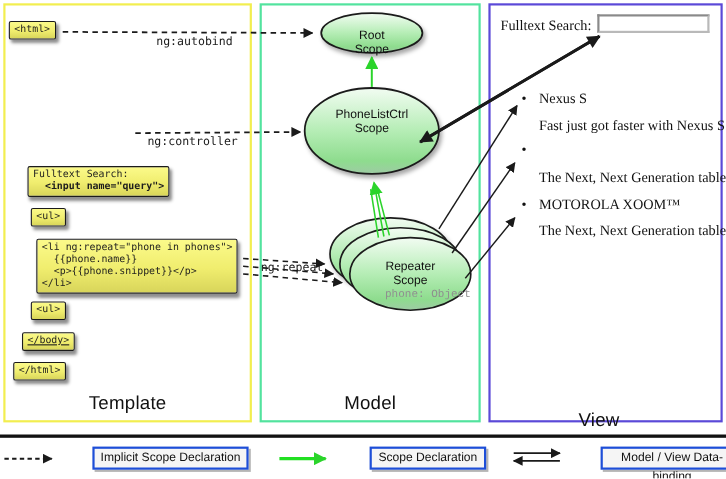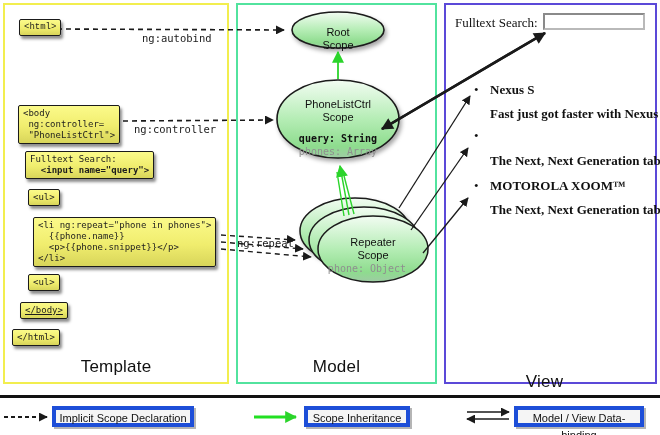--- a/index.html
+++ b/index.html
@@ -16,28 +16,28 @@
     font-size:9px;line-height:11px;color:#1d1d1d;white-space:pre;padding:2px 4px;}
   .code-bold{font-weight:bold;}
   .anno{position:absolute;font-family:"DejaVu Sans Mono","Liberation Mono",monospace;
     font-size:10.5px;color:#1a1a1a;white-space:nowrap;margin-top:16px;}
   .ell-text{position:absolute;text-align:center;white-space:pre;color:#111;margin-top:10px;}
   .ell-name{font-size:11px;line-height:13px;}
   .ell-prop{font-family:"DejaVu Sans Mono","Liberation Mono",monospace;font-size:10px;line-height:12px;}
   .prop-bold{font-weight:bold;color:#111;}
   .prop-gray{color:#8f8f8f;}
   .serif{font-family:"Liberation Serif",serif;font-size:13px;color:#111;}
-  .view-item-title{position:absolute;white-space:nowrap;font-weight:bold;}
+  .view-item-title{position:absolute;white-space:nowrap;}
   .view-bullet{position:absolute;font-size:13px;}
   .view-input{position:absolute;left:543px;top:13px;width:102px;height:17px;box-sizing:border-box;
     background:#fff;border:2px solid #b9b9b9;border-top-color:#8a8a8a;border-left-color:#8a8a8a;}
   .legend-rule{position:absolute;left:0;top:395px;width:660px;height:3px;background:#111;}
   .legend-box{position:absolute;top:406px;height:21px;box-sizing:border-box;background:#f5f5f5;
-    border:4px solid #1d4ed8;box-shadow:2px 2px 0 #b5b5b5;
-    font-size:11px;line-height:17px;text-align:center;color:#111;}
+    border:2px solid #1d4ed8;box-shadow:2px 2px 0 #b5b5b5;
+    font-size:11px;line-height:17px;text-align:center;color:#111;margin-left:32px;}
 </style>
 </head>
 <body>
 
 <div class="canvas">
 
   <div class="col" style="left:3px;width:226px;border-color:#f2ee4f;"></div>
   <div class="col" style="left:236px;width:201px;border-color:#52e39e;"></div>
   <div class="col" style="left:444px;width:213px;border-color:#5b49d8;"></div>
 
@@ -82,47 +82,42 @@
     <line x1="399" y1="208" x2="470" y2="96" stroke="#1a1a1a" stroke-width="1.3" marker-end="url(#ahsm)"></line>
     <line x1="411" y1="230" x2="468" y2="148" stroke="#1a1a1a" stroke-width="1.3" marker-end="url(#ahsm)"></line>
     <line x1="423" y1="253" x2="468" y2="198" stroke="#1a1a1a" stroke-width="1.3" marker-end="url(#ahsm)"></line>
 
     <line x1="4" y1="417" x2="47" y2="417" stroke="#1a1a1a" stroke-width="1.8" stroke-dasharray="4,3" marker-end="url(#ahsm)"></line>
     <line x1="254" y1="417" x2="296" y2="417" stroke="#22e022" stroke-width="3" marker-end="url(#gah)"></line>
     <line x1="467" y1="412" x2="509" y2="412" stroke="#1a1a1a" stroke-width="1.6" marker-end="url(#ahsm)"></line>
     <line x1="509" y1="419" x2="467" y2="419" stroke="#1a1a1a" stroke-width="1.6" marker-end="url(#ahsm)"></line>
   </svg>
 
-  <div class="code-box" style="left:19px;top:19px;font-family:Liberation Mono, monospace;">&lt;html&gt;</div>
-  <div class="code-box" style="left:18px;top:105px;">&lt;body
- ng:controller=
- "PhoneListCtrl"&gt;</div>
+  <div class="code-box" style="left:8px;top:19px;">&lt;html&gt;</div>
   <div class="code-box" style="left:25px;top:151px;"><span>Fulltext Search:</span><br><span class="code-bold">  &lt;input name="query"&gt;</span></div>
   <div class="code-box" style="left:28px;top:189px;">&lt;ul&gt;</div>
   <div class="code-box" style="left:33px;top:217px;">&lt;li ng:repeat="phone in phones"&gt;
   {{phone.name}}
   &lt;p&gt;{{phone.snippet}}&lt;/p&gt;
 &lt;/li&gt;</div>
   <div class="code-box" style="left:28px;top:274px;">&lt;ul&gt;</div>
   <div class="code-box" style="left:20px;top:302px;text-decoration:underline;">&lt;/body&gt;</div>
   <div class="code-box" style="left:12px;top:329px;">&lt;/html&gt;</div>
 
   <div class="anno" style="left:142px;top:16px;">ng:autobind</div>
   <div class="anno" style="left:134px;top:107px;">ng:controller</div>
   <div class="anno" style="left:237px;top:221px;">ng:repeat</div>
 
   <div class="ell-text ell-name" style="left:288px;top:16px;width:100px;">Root
 Scope</div>
   <div class="ell-text ell-name" style="left:277px;top:88px;width:122px;">PhoneListCtrl
 Scope</div>
-  <div class="ell-text ell-prop prop-bold" style="left:277px;top:123px;width:122px;">query: String</div>
-  <div class="ell-text ell-prop prop-gray" style="left:277px;top:136px;width:122px;">phones: Array</div>
   <div class="ell-text ell-name" style="left:318px;top:226px;width:110px;">Repeater
 Scope</div>
-  <div class="ell-text ell-prop prop-gray" style="left:312px;top:253px;width:110px;">phone: Object</div>
+  <div class="ell-text ell-prop prop-gray" style="left:334px;top:253px;width:110px;font-family:Liberation Mono, monospace;">phone: Object</div>
 
   <div class="serif" style="position:absolute;left:455px;top:15px;">Fulltext Search:</div>
   <div class="view-input"></div>
 
   <div class="serif view-bullet" style="left:474px;top:82px;">•</div>
   <div class="serif view-item-title" style="left:490px;top:82px;">Nexus S</div>
   <div class="serif view-item-title" style="left:490px;top:106px;">Fast just got faster with Nexus S.</div>
 
   <div class="serif view-bullet" style="left:474px;top:128px;">•</div>
   <div class="serif view-item-title" style="left:490px;top:153px;">The Next, Next Generation tablet.</div>
@@ -130,16 +125,16 @@
   <div class="serif view-bullet" style="left:474px;top:178px;">•</div>
   <div class="serif view-item-title" style="left:490px;top:178px;">MOTOROLA XOOM™</div>
   <div class="serif view-item-title" style="left:490px;top:202px;">The Next, Next Generation tablet.</div>
 
   <div class="col-title" style="left:3px;width:226px;">Template</div>
   <div class="col-title" style="left:236px;width:201px;">Model</div>
   <div class="col-title" style="left:444px;width:201px;margin-top:15px;">View</div>
 
   <div class="legend-rule"></div>
   <div class="legend-box" style="left:52px;width:142px;">Implicit Scope Declaration</div>
-  <div class="legend-box" style="left:304px;width:106px;">Scope Inheritance</div>
+  <div class="legend-box" style="left:304px;width:106px;">Scope Declaration</div>
   <div class="legend-box" style="left:514px;width:130px;">Model / View Data-binding</div>
 
 </div>
 
 </body></html>

